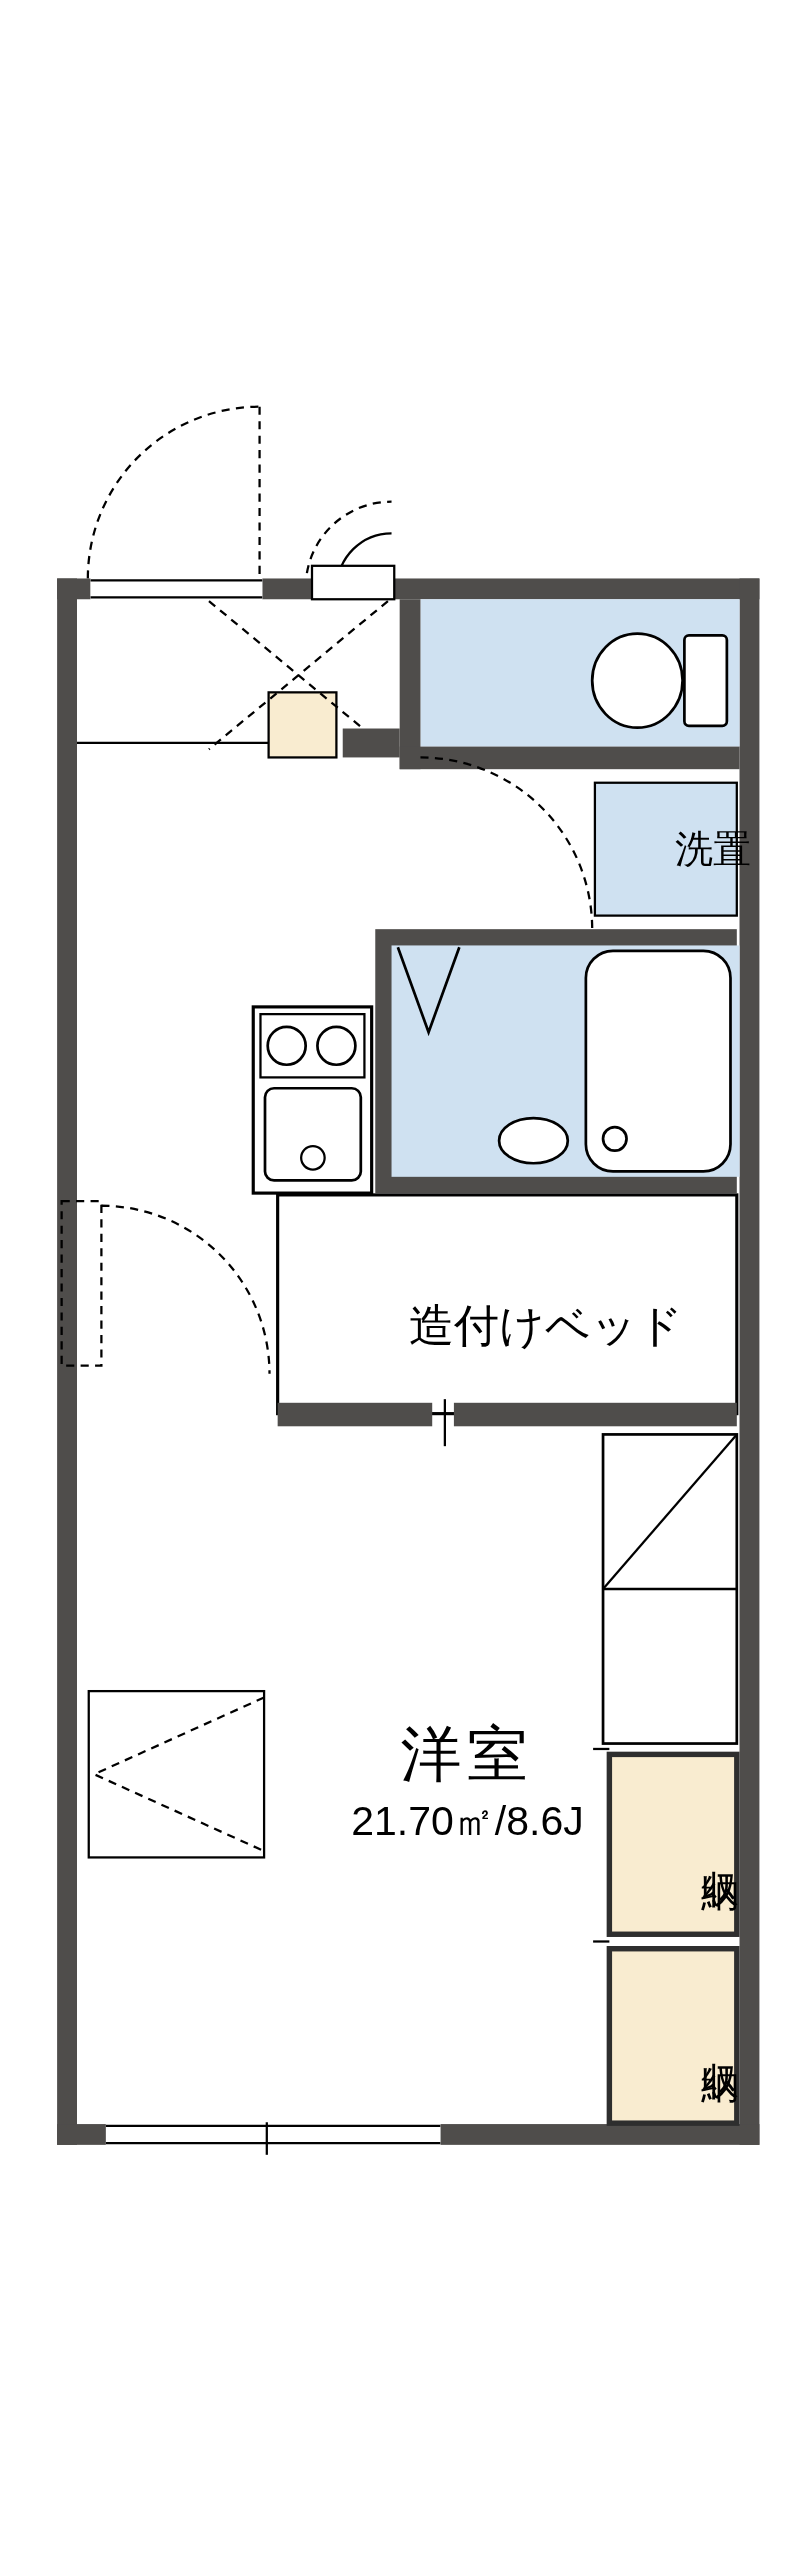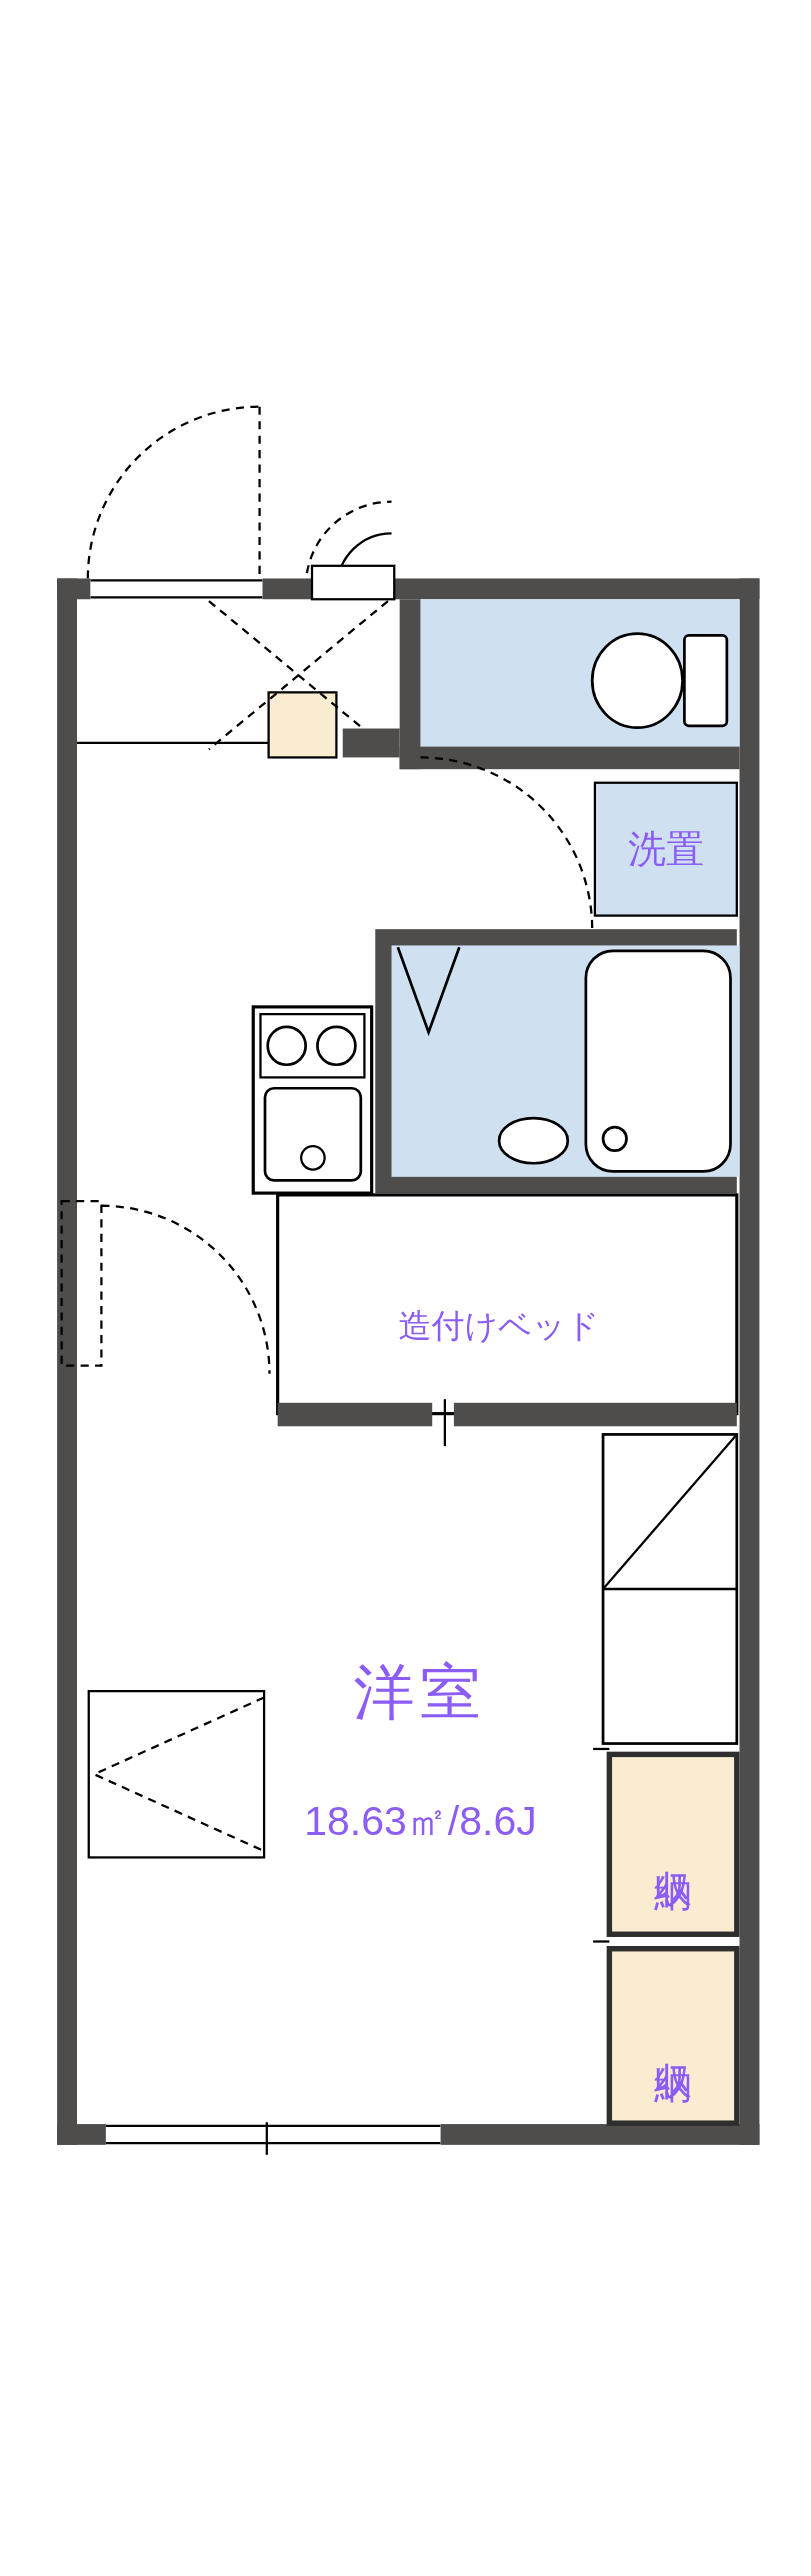--- a/index.html
+++ b/index.html
@@ -12,25 +12,25 @@
   #plan-svg{position:absolute;left:0;top:0;}
   .wall{fill:var(--wall,#4f4d4b);}
   .water{fill:var(--water,#cfe1f1);}
   .cream{fill:var(--storage,#f9ecd0);stroke:#2e2e2e;stroke-width:6;}
   .fixture{fill:#ffffff;stroke:#000000;stroke-width:3;}
   .ln{stroke:#000000;stroke-width:3;fill:none;}
   .ln-thin{stroke:#000000;stroke-width:2.5;fill:none;}
   .dash{stroke:#000000;stroke-width:2.5;fill:none;stroke-dasharray:9 7;}
   .label{
     position:absolute;display:flex;align-items:center;justify-content:center;
-    color:#8b5cf6;text-align:left;white-space:nowrap;
+    color:#000000;text-align:left;white-space:nowrap;padding-left:47px;
   }
   .label-laundry{left:595px;top:783px;width:142px;height:133px;font-size:38px;}
-  .label-bed{left:291px;top:1258px;width:416px;height:136px;flex-direction:column;font-size:33px;line-height:1.32;}
-  .label-room-name{left:271px;top:1657px;width:298px;height:72px;font-size:61px;letter-spacing:5.4px;}
+  .label-bed{left:291px;top:1258px;width:416px;height:136px;flex-direction:column;font-size:45px;line-height:1.32;}
+  .label-room-name{left:271px;top:1719px;width:298px;height:72px;font-size:61px;letter-spacing:5.4px;}
   .label-room-size{left:258px;top:1795px;width:325px;height:52px;font-size:41px;}
   .v-label{writing-mode:vertical-rl;text-orientation:upright;letter-spacing:4.5px;font-size:38px;}
   .label-storage-upper{left:609px;top:1754px;width:127px;height:180px;}
   .label-storage-lower{left:609px;top:1949px;width:127px;height:174px;}
 </style>
 </head>
 <body>
 
 <div id="stage">
 
@@ -130,19 +130,19 @@
     </g>
   </svg>
 
   <div class="label label-laundry">洗置</div>
 
   <div class="label label-bed">
     <div>造付けベッド</div>
   </div>
 
   <div class="label label-room-name">洋室</div>
-  <div class="label label-room-size">18.63㎡/8.6J</div>
+  <div class="label label-room-size">21.70㎡/8.6J</div>
 
   <div class="label v-label label-storage-upper">収納</div>
   <div class="label v-label label-storage-lower">収納</div>
 
 </div>
 
 
 </body></html>

